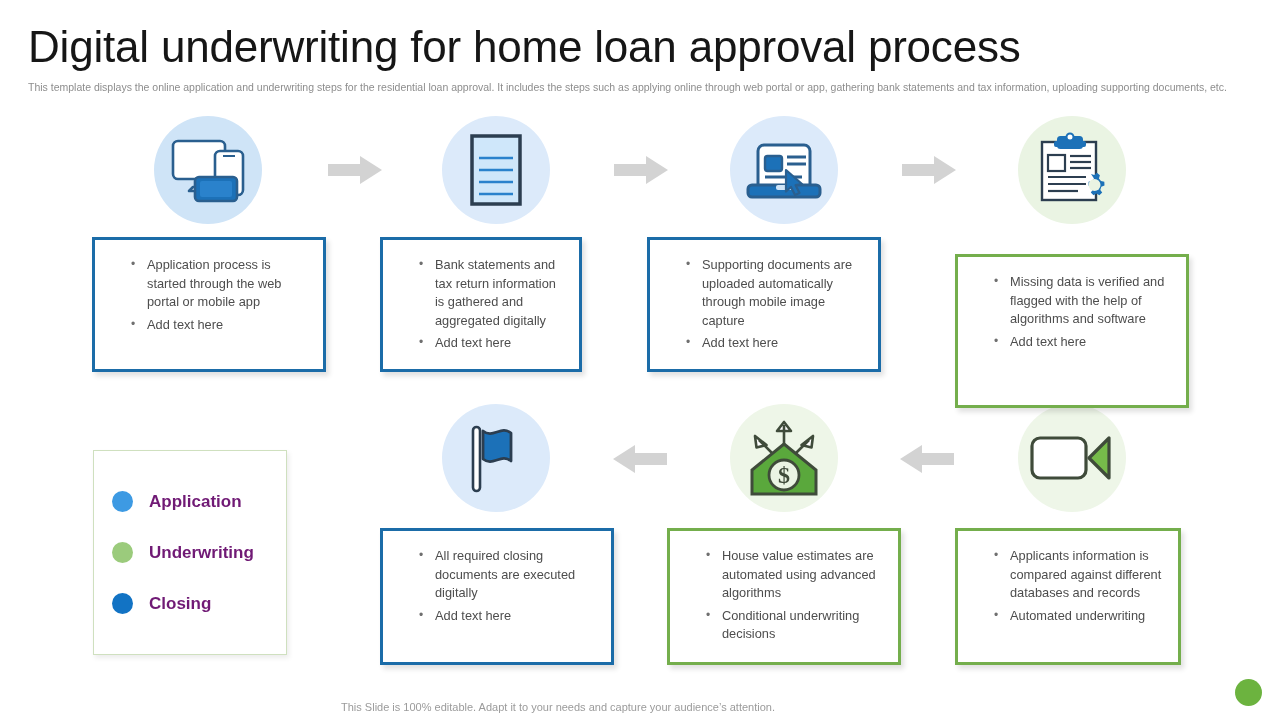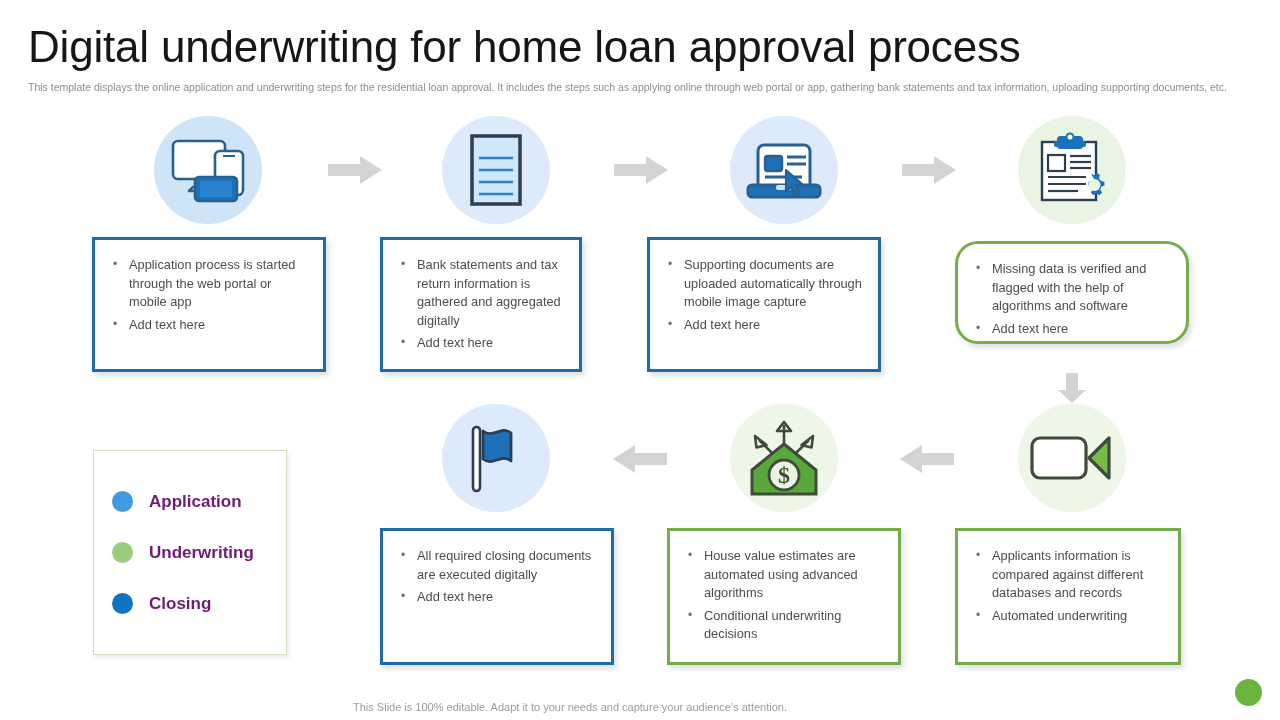--- a/index.html
+++ b/index.html
@@ -35,21 +35,21 @@
 
   
   .arrow { position: absolute; }
   .arrow svg { display: block; }
 
   
   .box {
     position: absolute; background: #ffffff;
     border: 3px solid #1b6ca8;
     box-shadow: 3px 4px 5px rgba(0,0,0,0.12);
-    padding: 16px 12px 10px 14px;
+    padding: 16px 12px 10px 32px;
   }
   .box.greenb { border-color: #74ae4c; }
   .box ul { list-style: none; }
   .box li {
     position: relative; padding-left: 20px;
     font-size: 12.8px; line-height: 18.5px; color: #4d4d4d;
     margin-bottom: 4px;
   }
   .box li::before {
     content: "\2022"; position: absolute; left: 4px; top: -1px;
@@ -65,21 +65,21 @@
     display: flex; flex-direction: column;
     justify-content: center; gap: 30px; padding-left: 18px;
   }
   .legend-row { display: flex; align-items: center; gap: 16px; }
   .legend-dot { width: 21px; height: 21px; border-radius: 50%; flex: none; }
   .legend-label { font-size: 17px; font-weight: bold; color: #701a75; }
 
   
   .footer {
     position: absolute; left: 0; top: 701px; width: 1116px;
-    text-align: center; font-size: 11px; color: #9b9b9b; margin-left: 12px;
+    text-align: center; font-size: 11px; color: #9b9b9b;
   }
   .badge {
     position: absolute; right: 18px; bottom: 14px;
     width: 27px; height: 27px; border-radius: 50%; background: #6cb33f;
   }
 </style>
 </head>
 <body>
 
 <div class="slide">
@@ -225,21 +225,21 @@
     </ul>
   </div>
 
   <div class="box" style="left:647px; top:237px; width:234px; height:135px;">
     <ul>
       <li>Supporting documents are uploaded automatically through mobile image capture</li>
       <li>Add text here</li>
     </ul>
   </div>
 
-  <div class="box greenb" style="left:955px; top:241px; width:234px; height:103px;border-radius:23px;">
+  <div class="box greenb" style="left:955px; top:254px; width:234px; height:154px;">
     <ul>
       <li>Missing data is verified and flagged with the help of algorithms and software</li>
       <li>Add text here</li>
     </ul>
   </div>
 
   <div class="box" style="left:380px; top:528px; width:234px; height:137px;">
     <ul>
       <li>All required closing documents are executed digitally</li>
       <li>Add text here</li>

